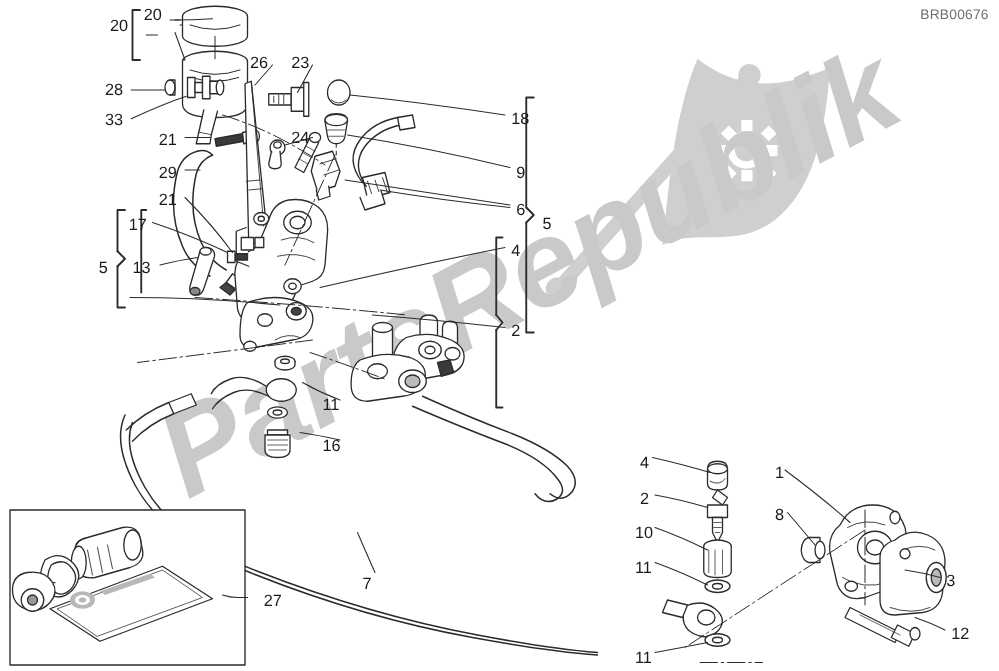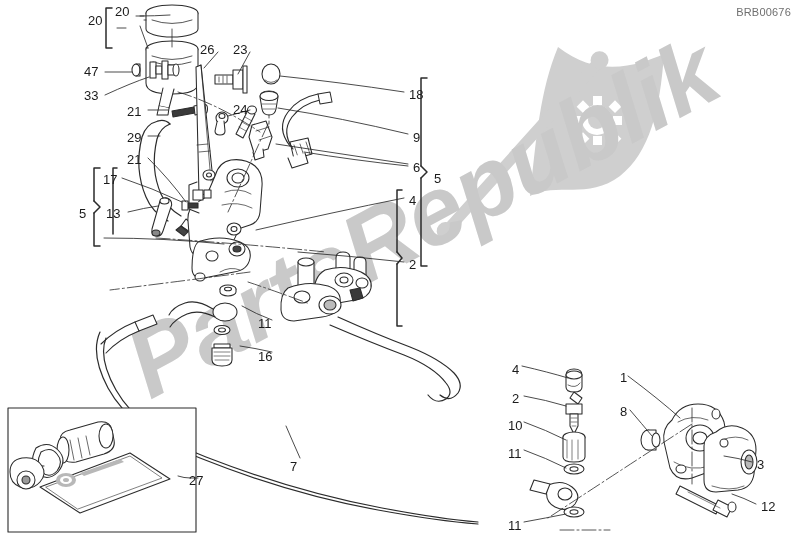--- a/index.html
+++ b/index.html
@@ -398,21 +398,21 @@
       <path d="M117 168 h-4 v66"></path>
     </g>
   </svg>
 
   <div class="doccode">BRB00676</div>
 
   <div class="lbl" style="left:88px;top:14px">20</div>
   <div class="lbl" style="left:115px;top:5px">20</div>
   <div class="lbl" style="left:200px;top:43px">26</div>
   <div class="lbl" style="left:233px;top:43px">23</div>
-  <div class="lbl" style="left:84px;top:65px">47</div>
+  <div class="lbl" style="left:84px;top:65px">28</div>
   <div class="lbl" style="left:84px;top:89px">33</div>
   <div class="lbl" style="left:409px;top:88px">18</div>
   <div class="lbl" style="left:233px;top:103px">24</div>
   <div class="lbl" style="left:127px;top:105px">21</div>
   <div class="lbl" style="left:413px;top:131px">9</div>
   <div class="lbl" style="left:127px;top:131px">29</div>
   <div class="lbl" style="left:413px;top:161px">6</div>
   <div class="lbl" style="left:434px;top:172px">5</div>
   <div class="lbl" style="left:127px;top:153px">21</div>
   <div class="lbl" style="left:103px;top:173px">17</div>
@@ -423,17 +423,17 @@
   <div class="lbl" style="left:258px;top:317px">11</div>
   <div class="lbl" style="left:258px;top:350px">16</div>
   <div class="lbl" style="left:512px;top:363px">4</div>
   <div class="lbl" style="left:620px;top:371px">1</div>
   <div class="lbl" style="left:512px;top:392px">2</div>
   <div class="lbl" style="left:620px;top:405px">8</div>
   <div class="lbl" style="left:508px;top:419px">10</div>
   <div class="lbl" style="left:290px;top:460px">7</div>
   <div class="lbl" style="left:508px;top:447px">11</div>
   <div class="lbl" style="left:757px;top:458px">3</div>
-  <div class="lbl" style="left:189px;top:474px">27</div>
+  <div class="lbl" style="left:211px;top:474px">27</div>
   <div class="lbl" style="left:761px;top:500px">12</div>
   <div class="lbl" style="left:508px;top:519px">11</div>
 
 </div>
 
 </body></html>

